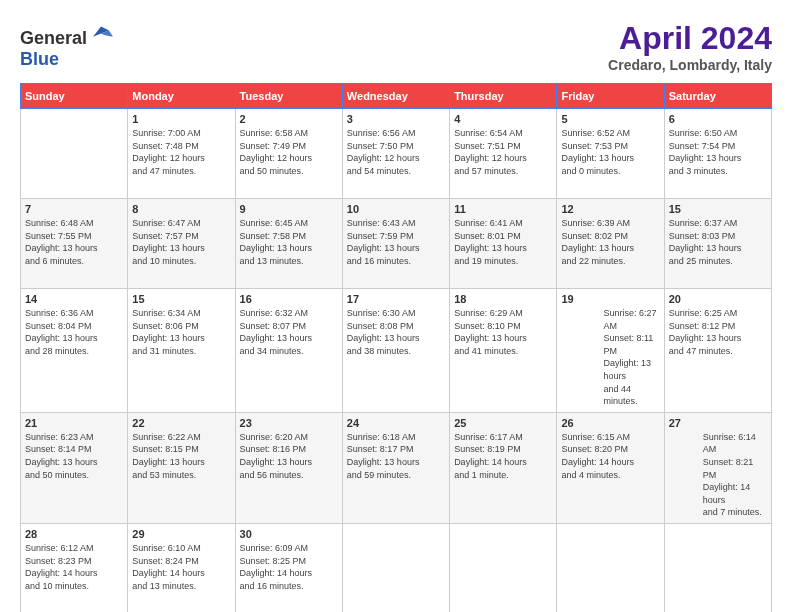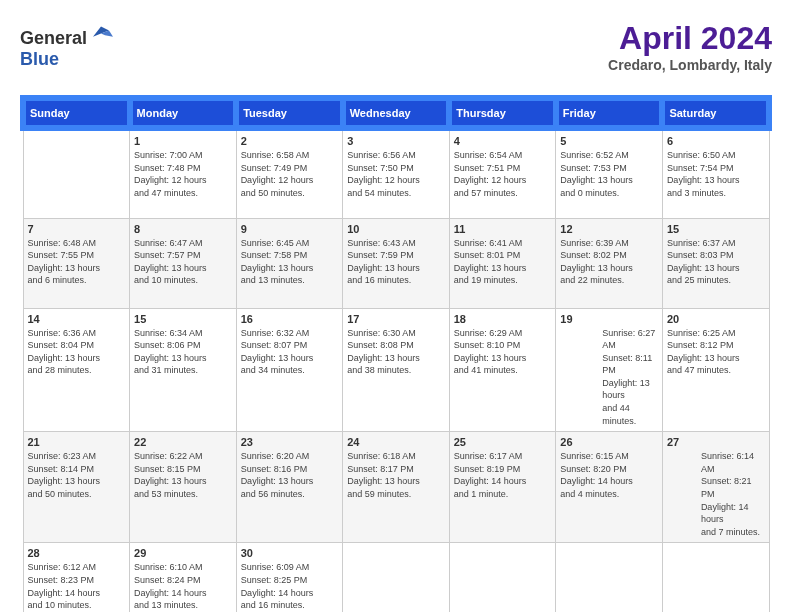--- a/index.html
+++ b/index.html
@@ -7,21 +7,21 @@
       font-family: Arial, sans-serif;
       background: #fff;
       width: 792px;
       min-height: 612px;
       padding: 20px;
     }
     .header {
       display: flex;
       justify-content: space-between;
       align-items: flex-start;
-      margin-bottom: 22px;
+      margin-bottom: 10px;
     }
     .logo {
       display: flex;
       align-items: center;
     }
     .logo-icon {
       width: 24px;
       height: 24px;
       margin-left: 2px;
     }
@@ -37,27 +37,27 @@
       font-size: 14px;
       color: #555;
       font-weight: bold;
     }
     .calendar {
       width: 100%;
       border-collapse: collapse;
       font-size: 10px;
     }
     .calendar th {
-      background-color: #1d4ed8;
+      background-color: #ef4444;
       color: white;
       padding: 6px 4px;
       text-align: left;
       font-size: 11px;
       font-weight: bold;
-      border: 6px solid #3b82f6;
+      border: 1px solid #3b82f6;
     }
     .calendar td {
       border: 1px solid #ccc;
       vertical-align: top;
       padding: 4px;
       width: calc(100% / 7);
       height: 90px;
     }
     .day-number {
       font-weight: bold;

